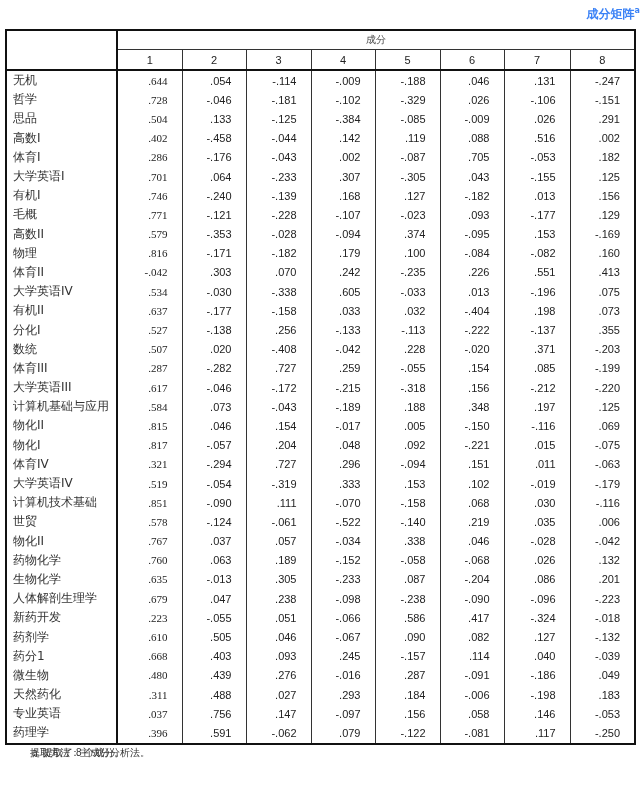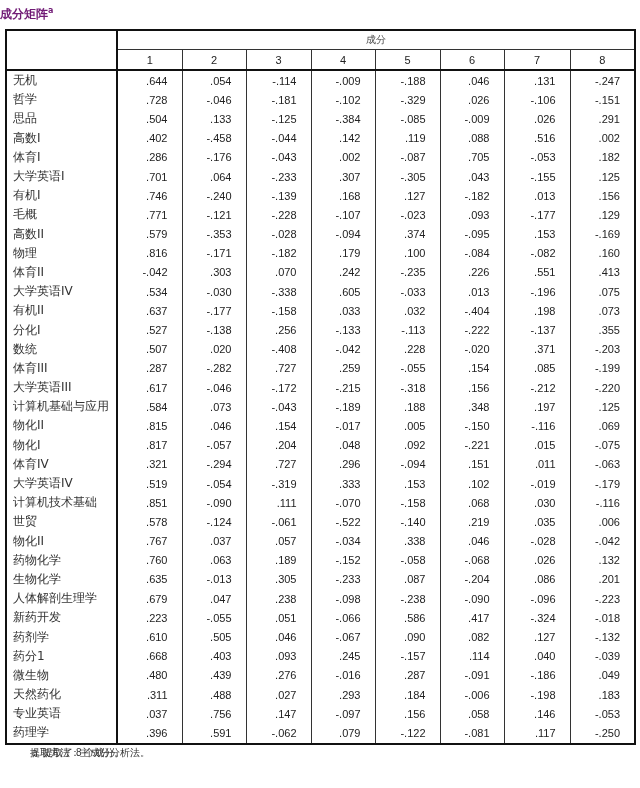--- a/index.html
+++ b/index.html
@@ -1,36 +1,36 @@
 <!DOCTYPE html>
 <html><head>
 <meta charset="utf-8">
 <style>
   html, body { margin: 0; padding: 0; background: #ffffff; }
   body { width: 640px; height: 788px; position: relative; overflow: hidden;
          font-family: "DejaVu Sans", "Liberation Sans", sans-serif; color: #222; }
-  .title { position: absolute; top: 6px; left: 0; width: 640px; text-align: left;
-           font-size: 12px; font-weight: bold; color: #701a75; }
+  .title { position: absolute; top: 6px; left: 0; width: 640px; text-align: right;
+           font-size: 12px; font-weight: bold; color: #3b82f6; }
   .title sup { font-size: 8px; font-weight: bold; }
   table.matrix { position: absolute; left: 5px; top: 29px; width: 629px;
                  border-collapse: collapse; border: 2px solid #111;
                  font-family: "Liberation Sans", sans-serif; font-size: 11px; table-layout: fixed; }
   table.matrix td, table.matrix th { padding: 0; }
   .corner { border-right: 2px solid #111; border-bottom: 2px solid #111; }
   .grp { height: 18px; text-align: center; font-weight: normal; color: #444;
          font-family: "DejaVu Sans", sans-serif; font-size: 10px; border-bottom: 1px solid #333; border-radius: 9px; }
   .colh { height: 19px; text-align: center; font-weight: normal; color: #222;
           border-left: 1px solid #333; border-bottom: 2px solid #111; }
   .colh.first { border-left: none; }
   .rlabel { height: 19.2px; text-align: left; padding-left: 6px !important; color: #333;
             font-family: "DejaVu Sans", sans-serif; font-size: 12px; white-space: nowrap;
             border-right: 2px solid #111; }
   .val { text-align: right; padding-right: 14px !important; color: #222;
          border-left: 1px solid #333; }
-  .val.first { border-left: none; }
+  .val.first { border-left: none; font-family: Liberation Serif, serif; }
   .note { position: absolute; left: 10px; font-family: Liberation Sans, sans-serif;
           font-size: 10px; color: #333; margin-left: 20px; }
 </style>
 </head>
 <body>
 
 <div class="title"><span>成分矩阵</span><sup>a</sup></div>
 
 <table class="matrix">
   <colgroup>

